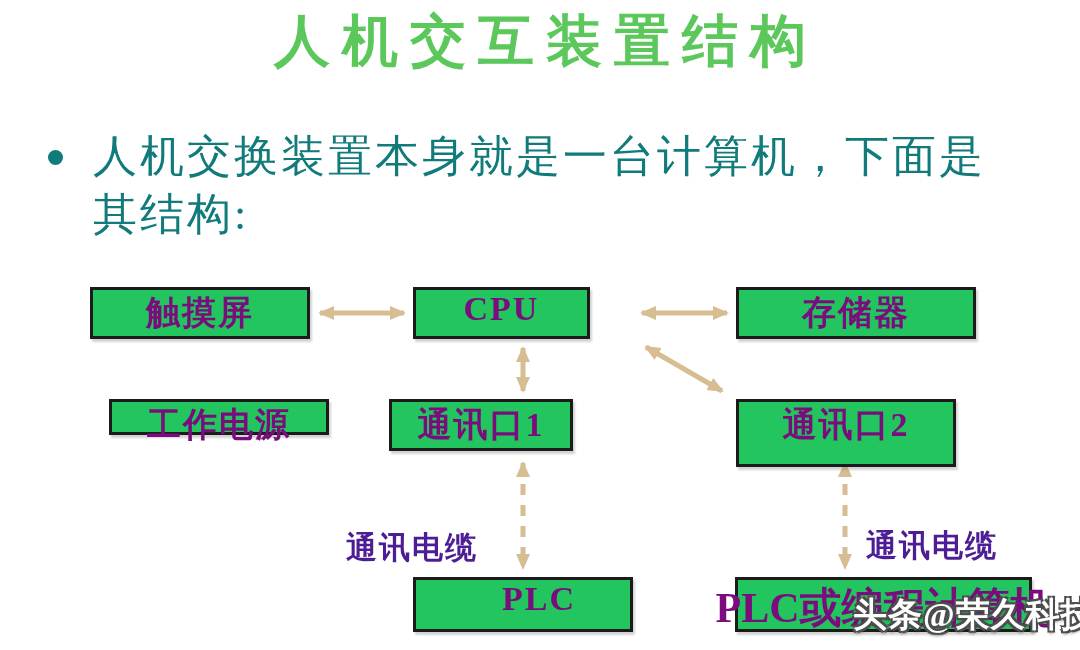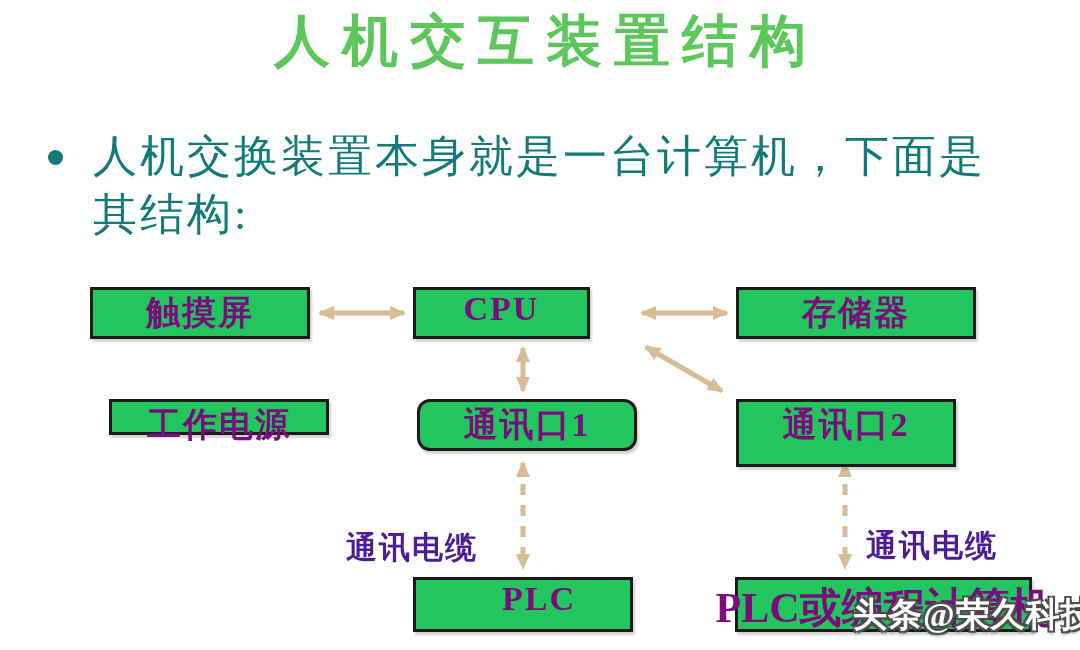--- a/index.html
+++ b/index.html
@@ -66,21 +66,21 @@
     font-size: 34px;
     font-weight: 600;
     letter-spacing: 2px;
     box-sizing: border-box;
     white-space: nowrap;
   }
   .box-touch   { left: 90px;  top: 287px; width: 220px; height: 52px; }
   .box-cpu     { left: 413px; top: 287px; width: 177px; height: 52px; }
   .box-memory  { left: 736px; top: 287px; width: 240px; height: 52px; }
   .box-power   { left: 90px;  top: 399px; width: 220px; height: 36px; margin-left: 19px; }
-  .box-port1   { left: 417px; top: 399px; width: 220px; height: 52px; border-radius: 13px; }
+  .box-port1   { left: 389px; top: 399px; width: 184px; height: 52px; }
   .box-port2   { left: 736px; top: 399px; width: 220px; height: 68px; }
   .box-plc     { left: 413px; top: 577px; width: 220px; height: 55px; padding-left: 32px; }
   .box-plc2    { left: 735px; top: 577px; width: 297px; height: 55px; font-size: 42px; letter-spacing: 0; }
   .arrows {
     position: absolute;
     left: 0; top: 0;
     width: 1080px; height: 650px;
     pointer-events: none;
   }
   .cable-label {

